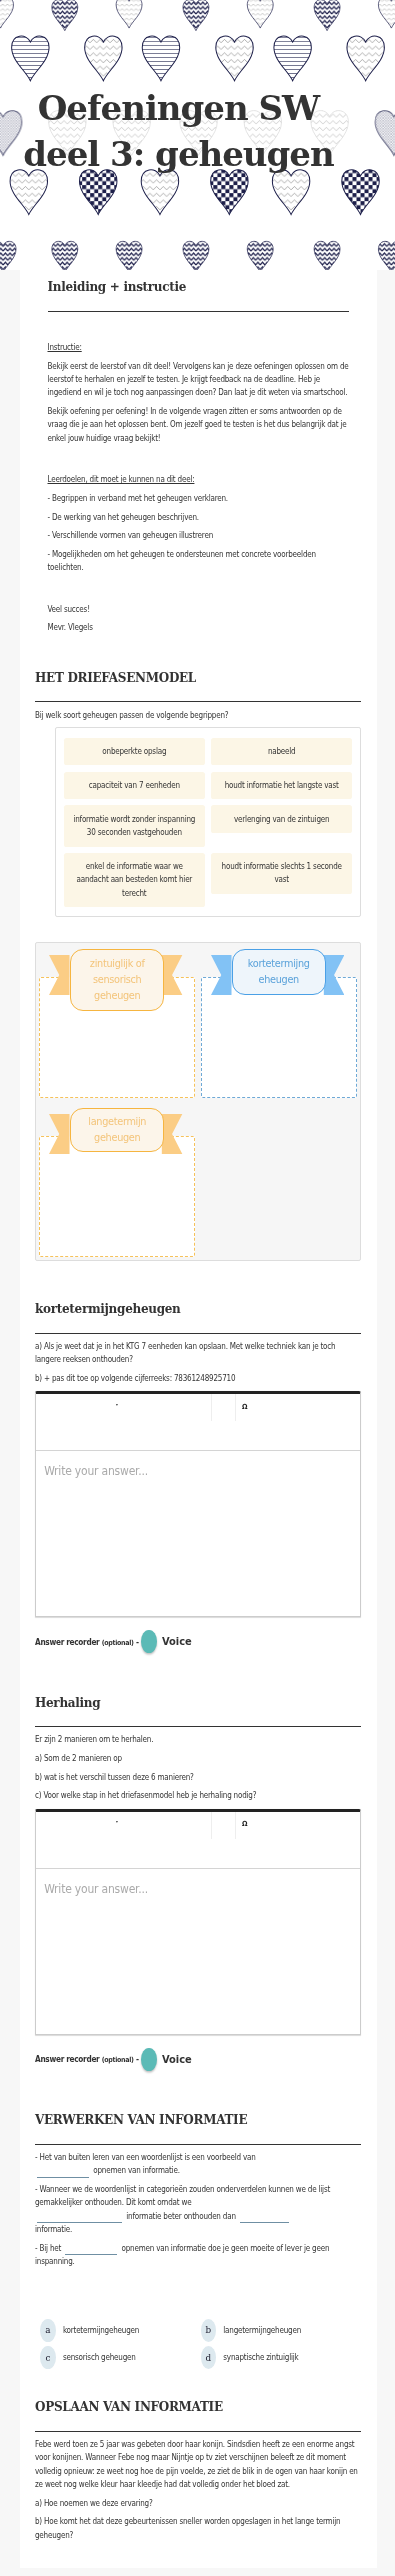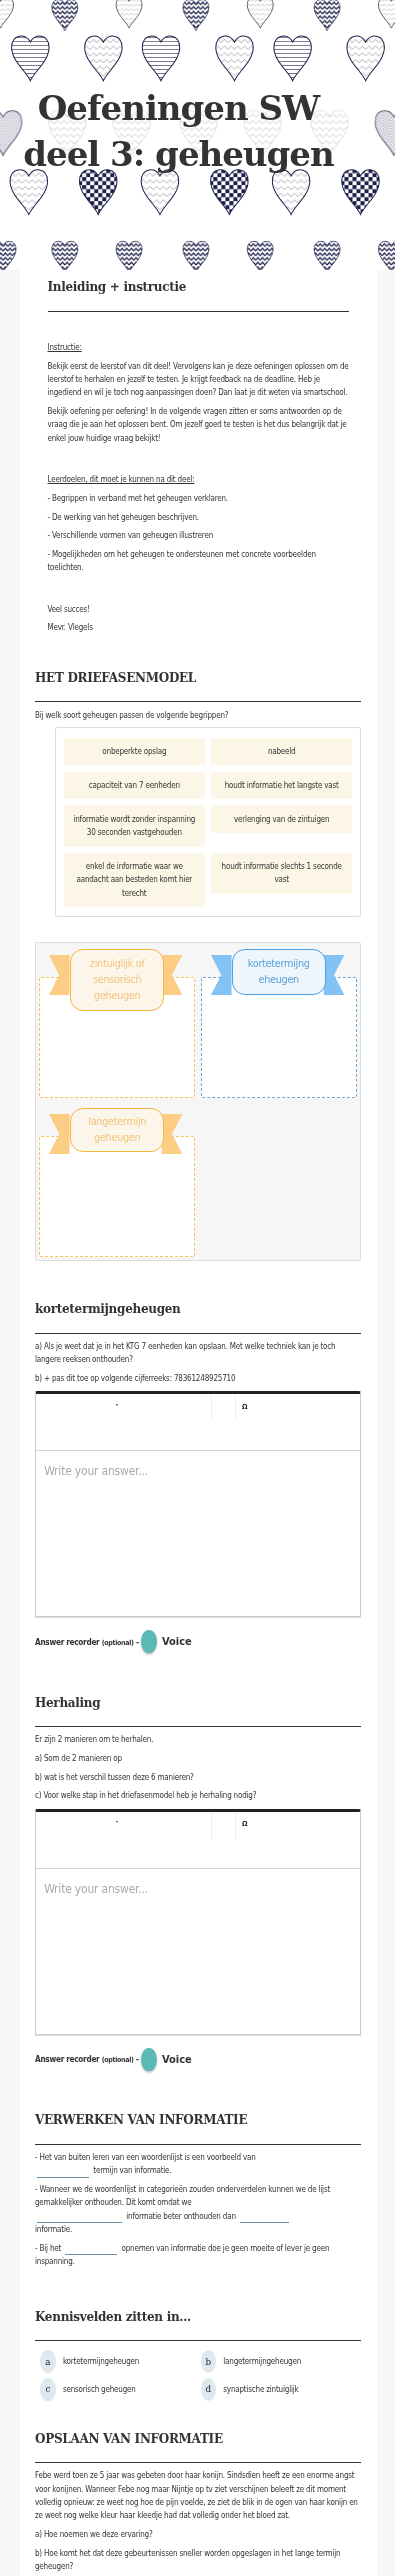--- a/index.html
+++ b/index.html
@@ -244,38 +244,37 @@
       <span class="rec-btn"></span>
       <span class="rec-voice">Voice</span>
     </div>
   </div>
 
   <div class="section" style="padding-top:41px;">
     <h2 class="caps">VERWERKEN VAN INFORMATIE</h2>
     <p>
       <span>- Het van buiten leren van een woordenlijst is een voorbeeld van</span><br>
       <span class="blank" style="width:52px"></span>
-      <span>termijn van informatie.</span>
+      <span>opnemen van informatie.</span>
     </p>
     <p>
       <span>- Wanneer we de woordenlijst in categorieën zouden onderverdelen kunnen we de lijst gemakkelijker onthouden. Dit komt omdat we</span><br>
       <span class="blank" style="width:85px"></span>
       <span>informatie beter onthouden dan</span>
       <span class="blank" style="width:49px"></span><br>
       <span>informatie.</span>
     </p>
     <p>
       <span>- Bij het</span>
       <span class="blank" style="width:52px"></span>
       <span>opnemen van informatie doe je geen moeite of lever je geen inspanning.</span>
     </p>
   </div>
 
   <div class="section" style="padding-top:36px;">
-    <h2>Kennisvelden zitten in...</h2>
     <div class="mc">
       <div class="mc-item">
           <span class="mc-letter">a</span>
           <span class="mc-text">kortetermijngeheugen</span>
         </div>
       <div class="mc-item">
           <span class="mc-letter">b</span>
           <span class="mc-text">langetermijngeheugen</span>
         </div>
       <div class="mc-item">

